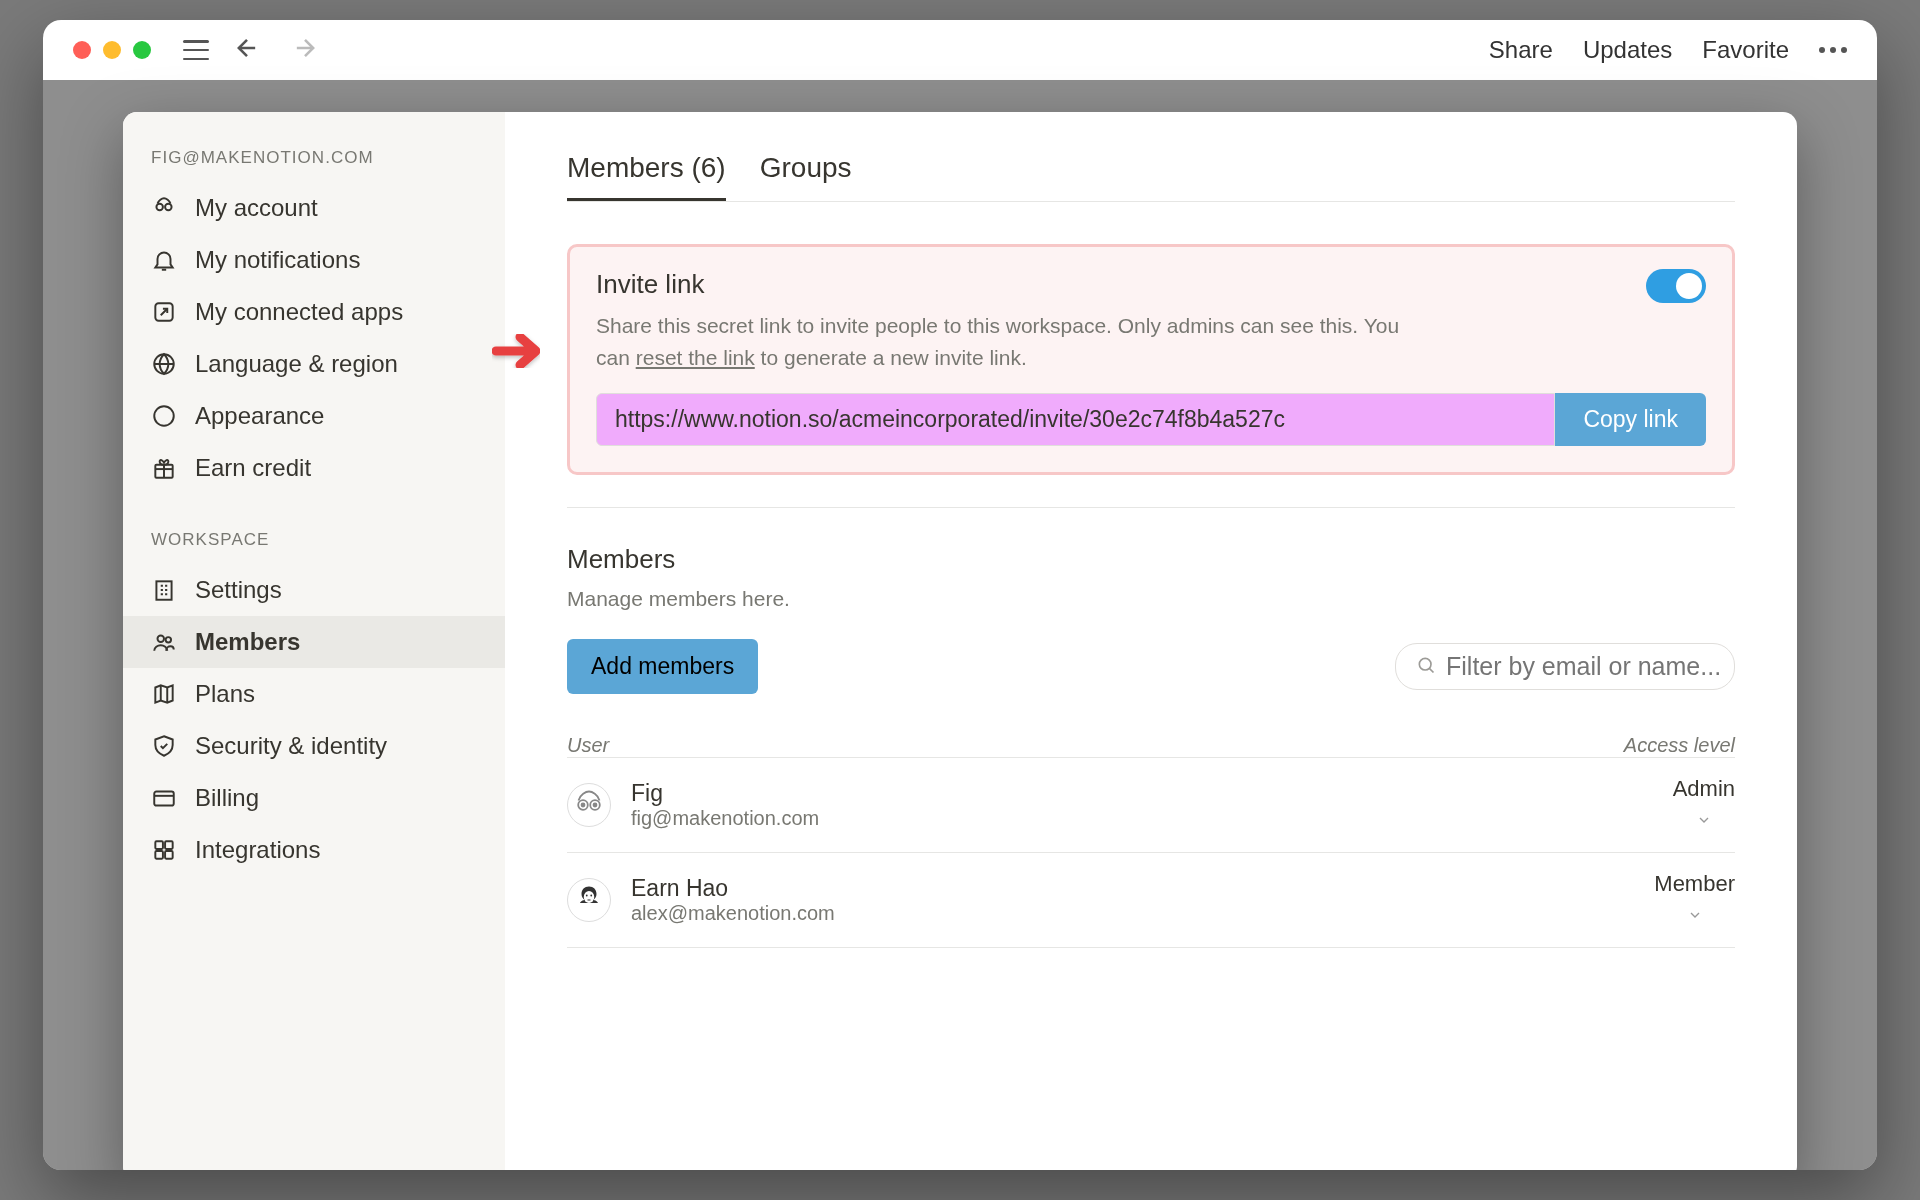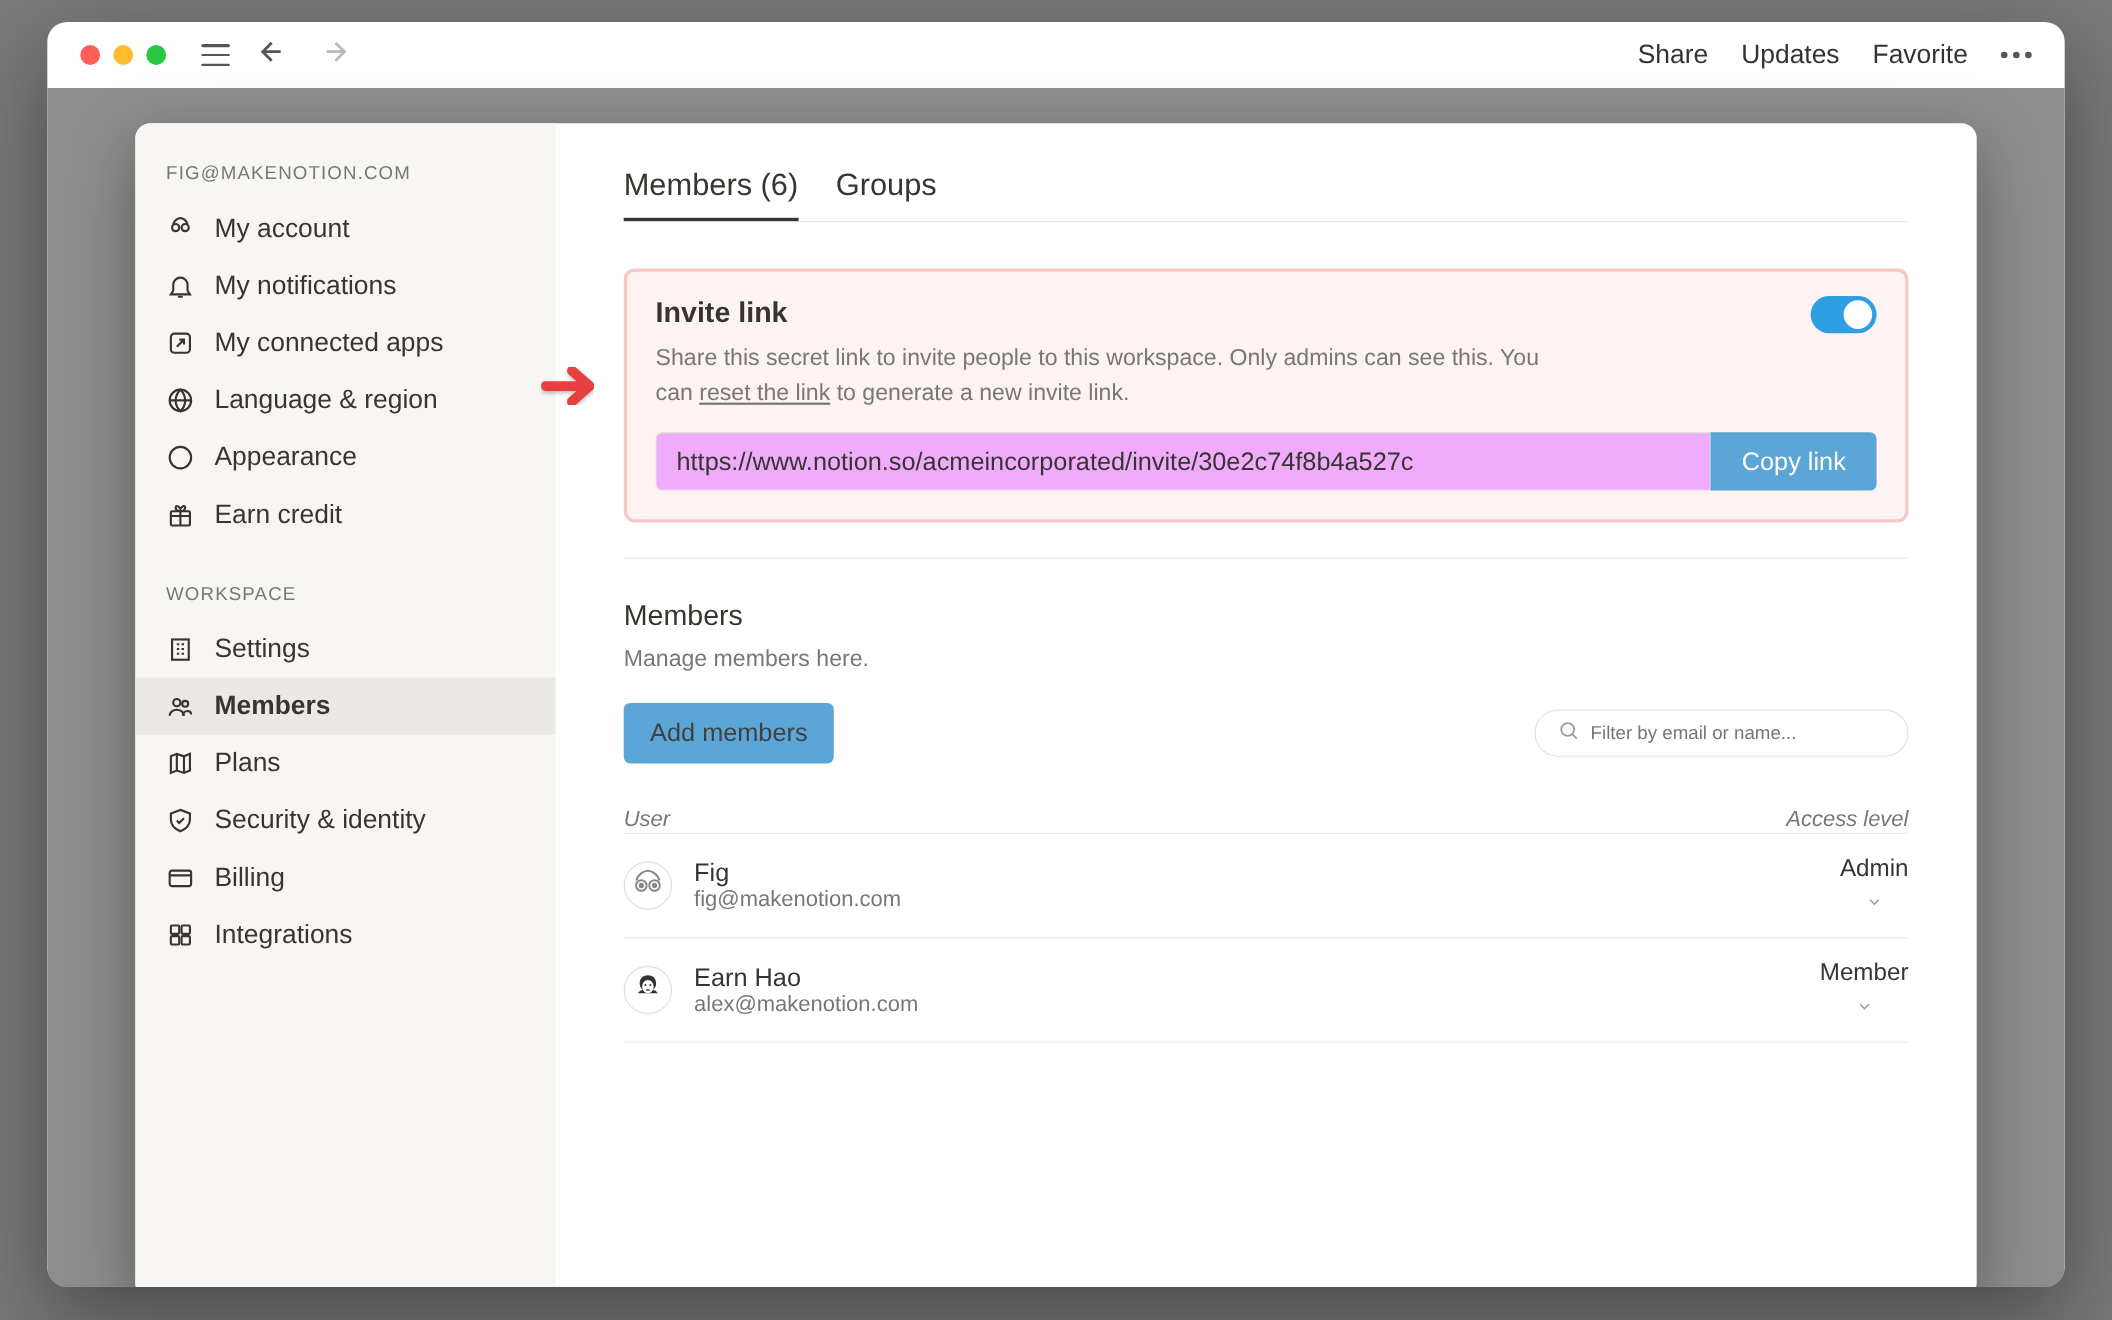--- a/index.html
+++ b/index.html
@@ -83,21 +83,21 @@
       border: 3px solid #f7c7c7;
       background: #fdf3f3;
       border-radius: 10px;
       padding: 22px 26px 26px 26px;
       position: relative;
     }
     .arrow {
       position:absolute; left:-78px; top:80px;
     }
     .arrow svg { width:60px; height:48px; }
-    .h-title { font-size:26px; font-weight:700; margin-bottom:10px;}
+    .h-title { font-size:26px; font-weight:400; margin-bottom:10px;}
     .h-row { display:flex; justify-content:space-between; align-items:flex-start;}
     .h-desc { color:#787872; font-size:21px; line-height:1.5; max-width:820px;}
     .h-desc .reset { text-decoration:underline; color:#787872; cursor:pointer;}
     .toggle {
       width:60px; height:34px; background:#2f9ee2; border-radius:20px; position:relative; cursor:pointer; flex-shrink:0;
     }
     .toggle .knob { position:absolute; right:4px; top:4px; width:26px; height:26px; background:#fff; border-radius:50%;}
     .linkrow { display:flex; margin-top:20px; }
     .linkinput {
       flex:1; border:1px solid #e0dedb; background:#f0abfc; border-radius:6px 0 0 6px;
@@ -107,29 +107,29 @@
     .copybtn {
       background:#5ba6d6; color:#fff; border:none; font-size:23px; font-weight:500;
       padding: 0 28px; border-radius:0 6px 6px 0; cursor:pointer;
     }
     .divider { border-top:1px solid #e6e6e4; margin-top:32px; }
     .members-sec { margin-top: 36px; }
     .ms-title { font-size:26px; font-weight:500;}
     .ms-sub { color:#787872; font-size:21px; margin-top:12px;}
     .ms-row { display:flex; justify-content:space-between; align-items:center; margin-top:28px;}
     .addbtn {
-      background:#5ba6d6; color:#404040; border:none; font-size:23px; font-weight:500;
+      background:#5ba6d6; color:#000000; border:none; font-size:23px; font-weight:500;
       padding: 14px 24px; border-radius:6px; cursor:pointer;
     }
     .filter {
       display:flex; align-items:center; gap:10px;
       border:1px solid #e0dedb; border-radius:22px; padding:8px 20px;
       width:340px; color:#9c9b97;
     }
-    .filter input { border:none; outline:none; font-size:17px; flex:1; background:transparent; color:#0c4a6e;}
+    .filter input { border:none; outline:none; font-size:25px; flex:1; background:transparent; color:#0c4a6e;}
     .filter svg { width:20px; height:20px; stroke:#9c9b97; fill:none; stroke-width:2;}
     .thead { display:flex; justify-content:space-between; color:#787872; font-size:20px; padding:24px 0 0 0; border-bottom:1px solid #e6e6e4; margin-top:16px;font-style:italic;}
     .trow { display:flex; justify-content:space-between; align-items:center; padding:18px 0; border-bottom:1px solid #e6e6e4;}
     .ucell { display:flex; align-items:center; gap:20px;}
     .avatar { width:44px; height:44px; border-radius:50%; background:#fff; border:1px solid #ddd; display:flex; align-items:center; justify-content:center; overflow:hidden;}
     .avatar svg { width:36px; height:36px;}
     .uname { font-size:23px; color:#37352f;}
     .uemail { font-size:20px; color:#787872;}
     .access { font-size:22px; color:#37352f; display:flex; align-items:center; gap:6px; cursor:pointer;flex-direction:column;}
     .access svg { width:16px; height:16px; stroke:#999; fill:none; stroke-width:2;}

